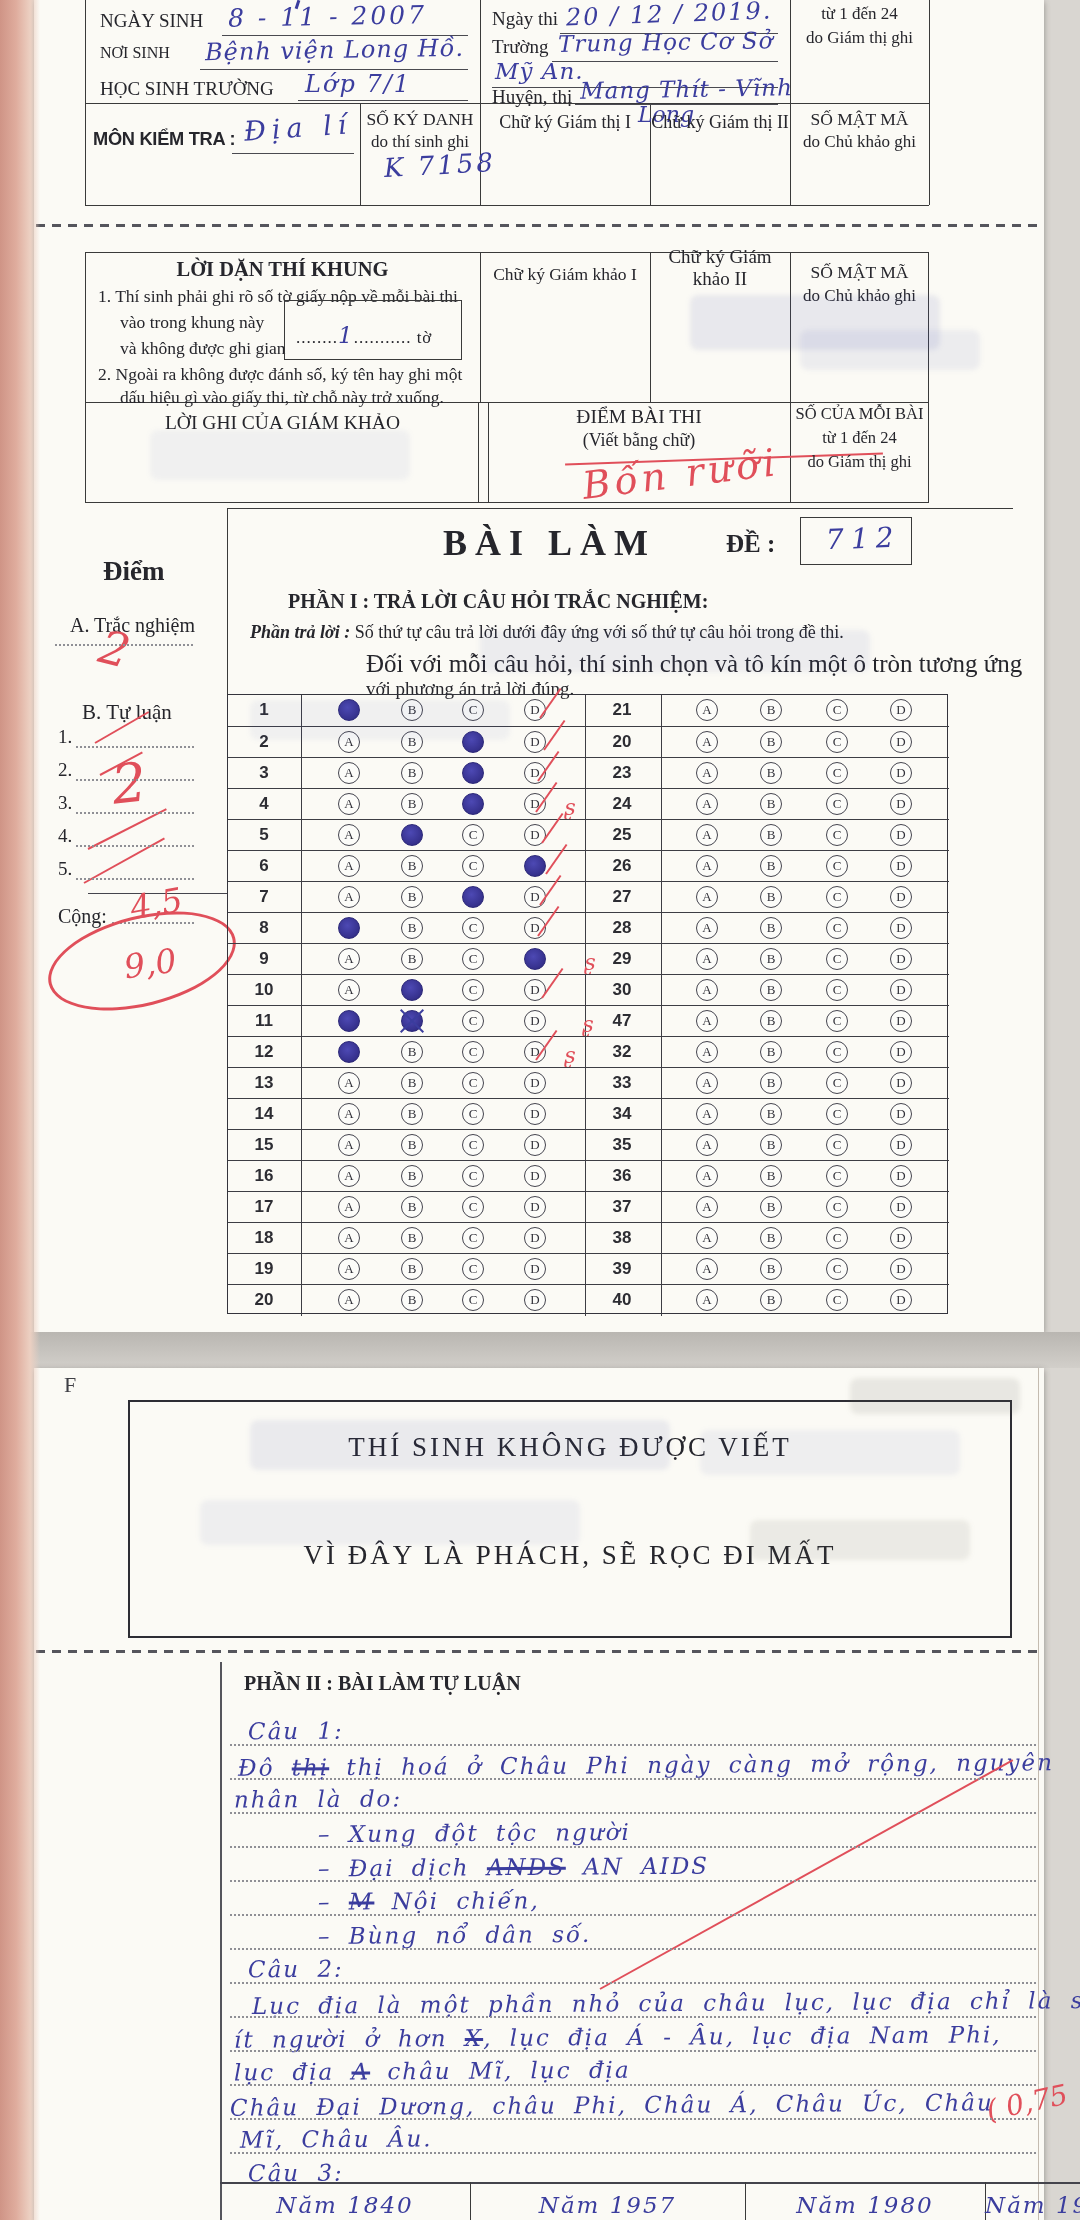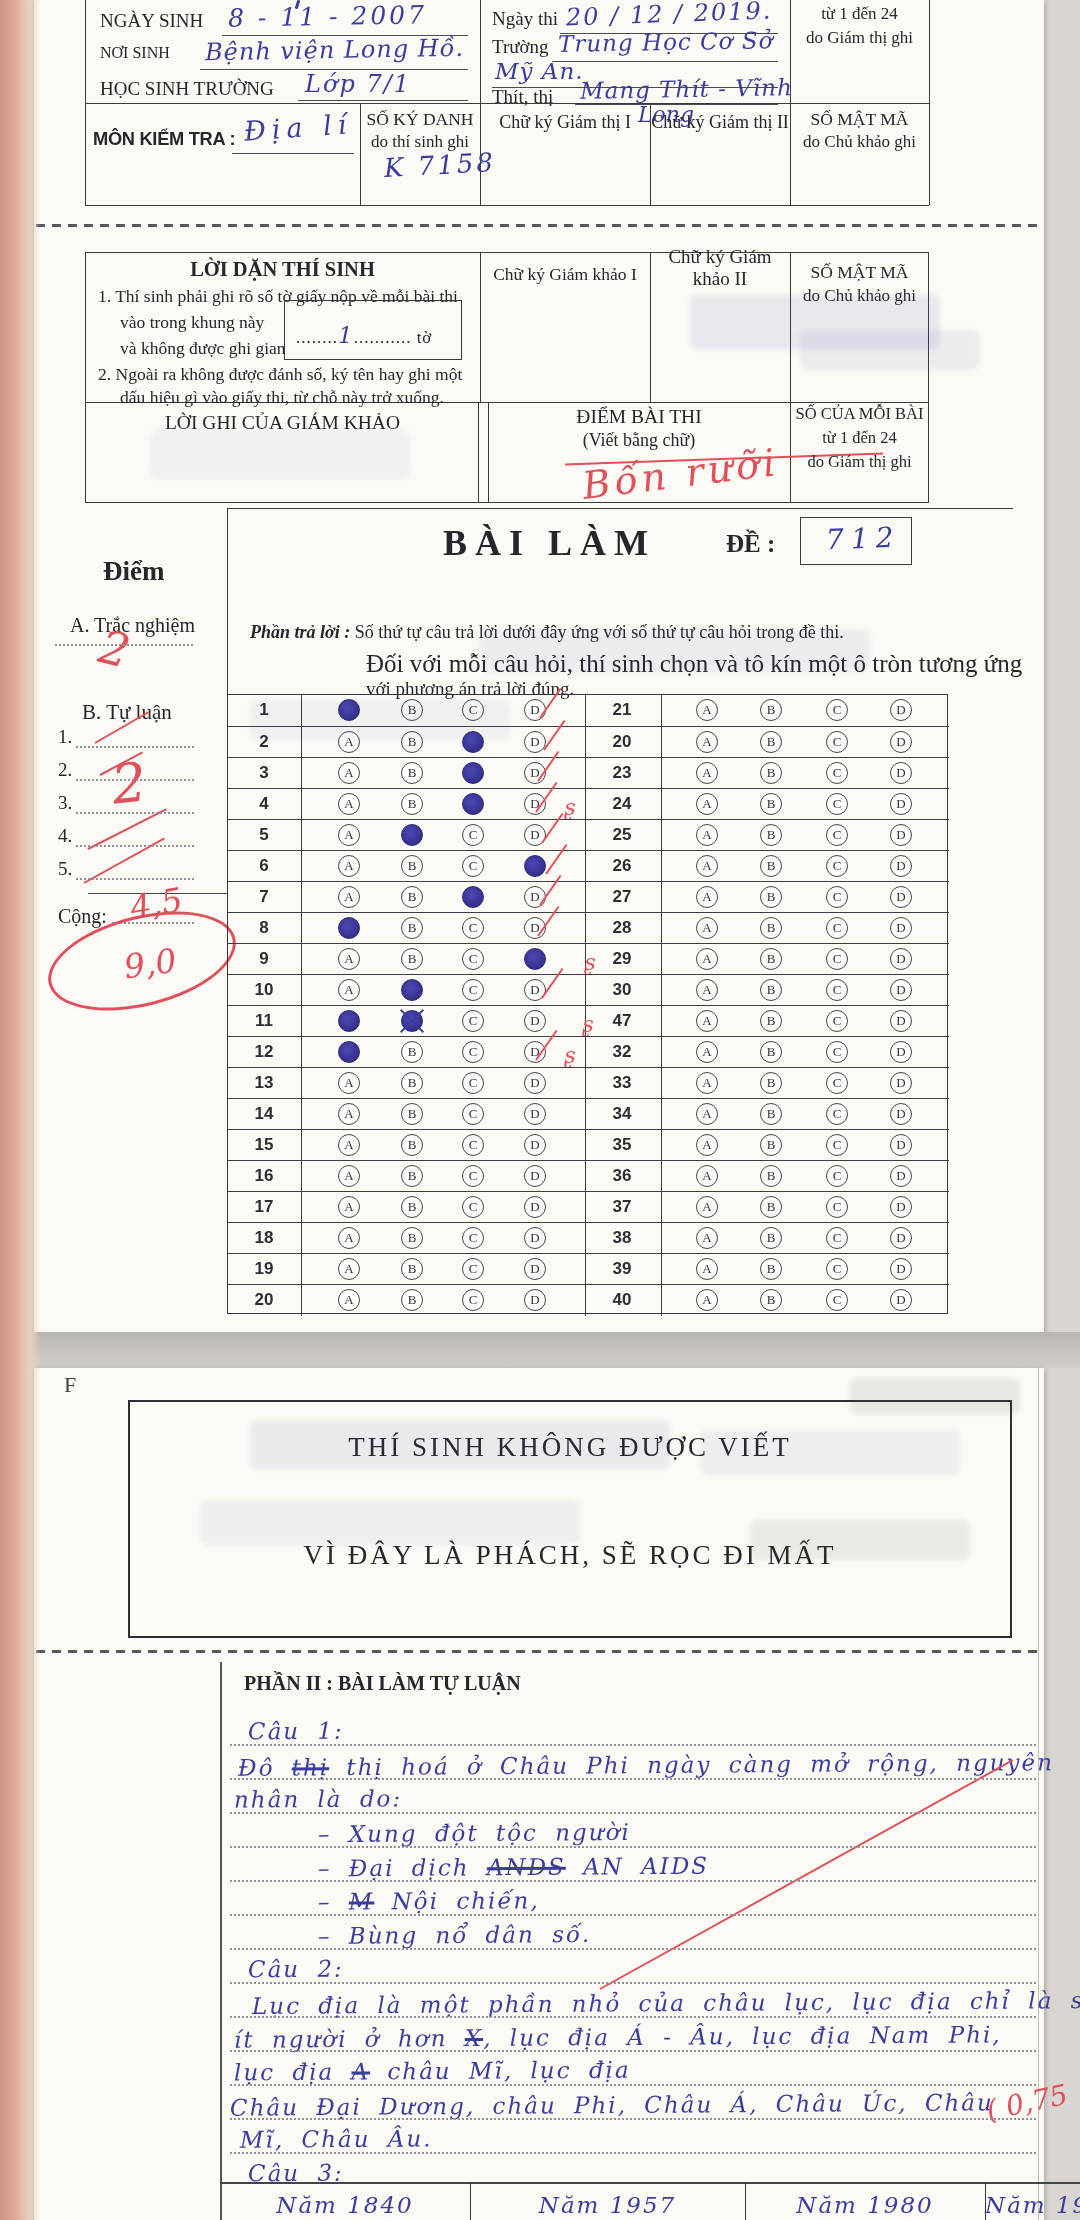--- a/index.html
+++ b/index.html
@@ -72,21 +72,21 @@
   <div class="abs ser nowrap" style="left:492px;top:8px;font-size:19px">Ngày thi</div>
   <div class="abs hw" style="left:566px;top:0;font-size:24px;letter-spacing:2px;transform:rotate(-2deg)">20 / 12 / 2019.</div>
   <div class="abs uline" style="left:560px;top:33px;width:218px"></div>
 
   <div class="abs ser nowrap" style="left:492px;top:36px;font-size:19px">Trường</div>
   <div class="abs hw" style="left:558px;top:29px;font-size:23px;letter-spacing:1px;transform:rotate(-1deg)">Trung Học Cơ Sở</div>
   <div class="abs uline" style="left:552px;top:61px;width:226px"></div>
   <div class="abs hw" style="left:495px;top:58px;font-size:23px;letter-spacing:1px">Mỹ An.</div>
   <div class="abs uline" style="left:492px;top:87px;width:286px"></div>
 
-  <div class="abs ser nowrap" style="left:492px;top:86px;font-size:19px">Thít, thị</div>
+  <div class="abs ser nowrap" style="left:492px;top:86px;font-size:19px">Huyện, thị</div>
   <div class="abs hw" style="left:580px;top:76px;font-size:23px;letter-spacing:1px;transform:rotate(-1deg)">Mang Thít - Vĩnh</div>
   <div class="abs uline" style="left:575px;top:104px;width:203px"></div>
   <div class="abs hw" style="left:638px;top:102px;font-size:22px">Long</div>
 
   <div class="abs ser ctr" style="left:790px;top:4px;width:139px;font-size:17px">từ 1 đến 24</div>
   <div class="abs ser ctr" style="left:790px;top:28px;width:139px;font-size:17px">do Giám thị ghi</div>
 
   <div class="abs sans nowrap" style="left:93px;top:128px;font-size:19px;font-weight:bold;letter-spacing:-.3px;transform:scaleX(.96);transform-origin:left">MÔN KIỂM TRA :</div>
   <div class="abs hw" style="left:244px;top:112px;font-size:27px;letter-spacing:6px;transform:rotate(-4deg)">Địa lí</div>
   <div class="abs uline" style="left:232px;top:153px;width:122px"></div>
@@ -101,21 +101,21 @@
   <div class="abs dash" style="left:36px;top:224px;width:1008px"></div>
 
   <div class="abs box" style="left:85px;top:252px;width:844px;height:251px;border-width:1.6px"></div>
   <div class="abs hline" style="left:85px;top:402px;width:844px"></div>
   <div class="abs vline" style="left:480px;top:252px;height:150px"></div>
   <div class="abs vline" style="left:650px;top:252px;height:150px"></div>
   <div class="abs vline" style="left:790px;top:252px;height:251px"></div>
   <div class="abs vline" style="left:478px;top:402px;height:101px"></div>
   <div class="abs vline" style="left:488px;top:402px;height:101px"></div>
 
-  <div class="abs ser ctr" style="left:85px;top:258px;width:395px;font-size:20.5px;font-weight:bold">LỜI DẶN THÍ SINH</div>
+  <div class="abs ser ctr" style="left:85px;top:258px;width:395px;font-size:20.5px;font-weight:bold">LỜI DẶN THÍ KHUNG</div>
   <div class="abs ser nowrap" style="left:98px;top:286px;font-size:17.5px">1. Thí sinh phải ghi rõ số tờ giấy nộp về mỗi bài thi</div>
   <div class="abs ser nowrap" style="left:120px;top:312px;font-size:17.5px">vào trong khung này</div>
   <div class="abs ser nowrap" style="left:120px;top:338px;font-size:17.5px">và không được ghi gian</div>
   <div class="abs box" style="left:284px;top:300px;width:178px;height:60px;border-width:1.4px"></div>
   <div class="abs ser nowrap" style="left:296px;top:322px;font-size:17px;letter-spacing:1px"><span>........</span><span class="hw" style="font-size:23px">1</span><span>...........</span> <span>tờ</span></div>
   <div class="abs ser nowrap" style="left:98px;top:364px;font-size:17.5px">2. Ngoài ra không được đánh số, ký tên hay ghi một</div>
   <div class="abs ser nowrap" style="left:120px;top:387px;font-size:17.5px">dấu hiệu gì vào giấy thi, từ chỗ này trở xuống.</div>
 
   <div class="abs ser ctr" style="left:481px;top:264px;width:168px;font-size:17.5px">Chữ ký Giám khảo I</div>
   <div class="abs ser ctr" style="left:650px;top:246px;width:140px;font-size:19px">Chữ ký Giám khảo II</div>
@@ -149,20 +149,21 @@
   <div class="abs ser nowrap" style="left:58px;top:905px;font-size:20px">Cộng:</div>
   <div class="abs dotl" style="left:112px;top:922px;width:82px"></div>
   <div class="abs redhw" style="left:130px;top:884px;font-size:33px;transform:rotate(-10deg)">4,5</div>
   <div class="abs" style="left:46px;top:916px;width:192px;height:90px;border:3px solid var(--red);border-radius:50%;transform:rotate(-14deg)"></div>
   <div class="abs redhw" style="left:124px;top:944px;font-size:33px;transform:rotate(-8deg)">9,0</div>
 
   <div class="abs ser nowrap" style="left:443px;top:522px;font-size:36px;font-weight:bold;letter-spacing:8px">BÀI LÀM</div>
   <div class="abs ser nowrap" style="left:726px;top:530px;font-size:25px;font-weight:bold">ĐỀ :</div>
   <div class="abs box ctr" style="left:800px;top:517px;width:112px;height:48px;border-width:1.6px"></div>
   <div class="abs hw" style="left:826px;top:522px;font-size:28px;letter-spacing:7px;transform:rotate(-2deg)">712</div>
+  <div class="abs ser nowrap" style="left:288px;top:590px;font-size:20px;font-weight:bold">PHẦN I : TRẢ LỜI CÂU HỎI TRẮC NGHIỆM:</div>
   <div class="abs ser nowrap" style="left:250px;top:622px;font-size:18px"><b><i>Phần trả lời :</i></b> <span>Số thứ tự câu trả lời dưới đây ứng với số thứ tự câu hỏi trong đề thi.</span></div>
   <div class="abs ser nowrap" style="left:366px;top:650px;font-size:25px">Đối với mỗi câu hỏi, thí sinh chọn và tô kín một ô tròn tương ứng</div>
   <div class="abs ser nowrap" style="left:366px;top:678px;font-size:19px">với phương án trả lời đúng.</div>
 
   <div class="abs" id="answer-grid" style="left:227px;top:694px;width:721px;height:620px;border:1.6px solid #34343c">
       <div class="grow" style="top: 0px; border-top: none;">
         <div style="position: absolute; left: 73px; top: 0px; height: 31px; border-left: 1.2px solid rgb(61, 61, 68);"></div>
         <div style="position: absolute; left: 357px; top: 0px; height: 31px; border-left: 1.2px solid rgb(61, 61, 68);"></div>
         <div style="position: absolute; left: 433px; top: 0px; height: 31px; border-left: 1.2px solid rgb(61, 61, 68);"></div>
         <div class="gnum" style="left: 0px; top: 5px;">1</div>

